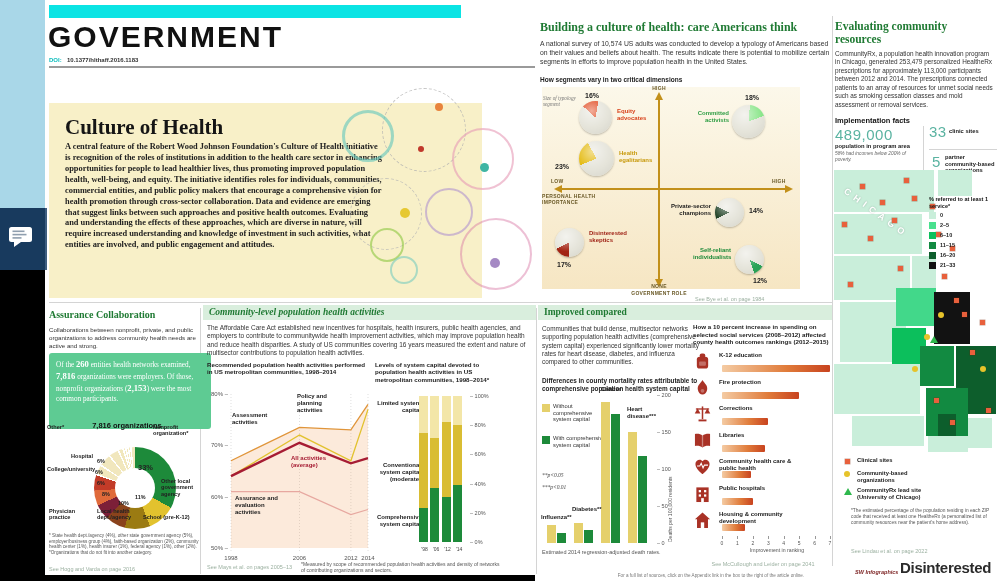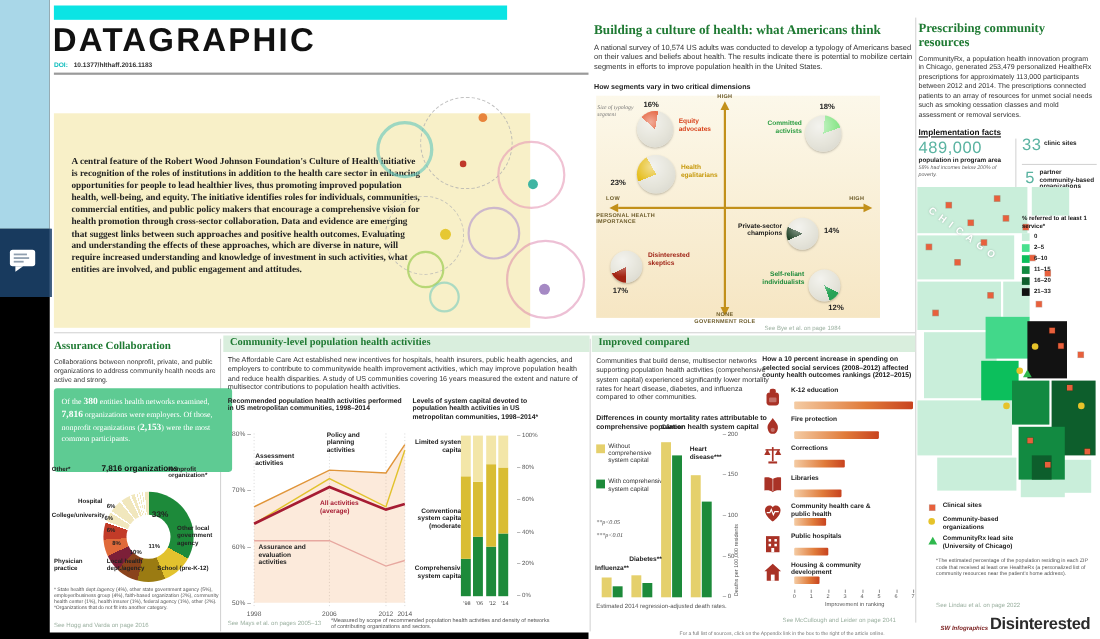--- a/index.html
+++ b/index.html
@@ -87,45 +87,46 @@
   .chi{position:absolute;color:#fff;font-weight:bold;font-size:9px;letter-spacing:5px;transform:rotate(36deg);transform-origin:left top;text-shadow:0 0 2px rgba(0,0,0,.25);}
 </style>
 </head>
 <body>
 
 <div class="screen">
 
   <div class="page">
 
     <div class="abs cyanbar"></div>
-    <div class="abs kicker">DATAGRAPHIC</div>
+    <div class="abs kicker">GOVERNMENT</div>
     <div class="abs doi" style="left:4px;color:#0bbcbc;">DOI:</div>
     <div class="abs doi" style="left:22px;color:#333;">10.1377/hlthaff.2016.1183</div>
     <div class="abs rule" style="left:4px;top:66px;width:486px;"></div>
 
     <div class="abs cream" style="left:4px;top:103px;width:433px;height:195px;"></div>
+    <div class="abs culture-title" style="left:20px;top:115px;">Culture of Health</div>
     <div class="abs culture-body" style="left:20px;top:142px;width:318px;">A central feature of the Robert Wood Johnson Foundation's Culture of Health initiative is recognition of the roles of institutions in addition to the health care sector in enhancing opportunities for people to lead healthier lives, thus promoting improved population health, well-being, and equity. The initiative identifies roles for individuals, communities, commercial entities, and public policy makers that encourage a comprehensive vision for health promotion through cross-sector collaboration. Data and evidence are emerging that suggest links between such approaches and positive health outcomes. Evaluating and understanding the effects of these approaches, which are diverse in nature, will require increased understanding and knowledge of investment in such activities, what entities are involved, and public engagement and attitudes.</div>
 
     <div class="abs" style="left:287px;top:70px;width:205px;height:232px;">
       <div class="ring" style="left:50px;top:18px;width:82px;height:82px;border:1.5px dashed #b0b0b0;opacity:.75;"></div>
       <div class="ring" style="left:10px;top:40px;width:46px;height:46px;border:3px solid #6cc9bd;opacity:.65;"></div>
       <div class="ring" style="left:120px;top:58px;width:58px;height:58px;border:2px solid #e69ab5;opacity:.6;"></div>
       <div class="ring" style="left:93px;top:118px;width:44px;height:44px;border:2px solid #a98bd0;opacity:.55;"></div>
       <div class="ring" style="left:18px;top:108px;width:70px;height:70px;border:1.5px dashed #b5b5b5;opacity:.7;"></div>
       <div class="ring" style="left:128px;top:148px;width:68px;height:68px;border:2.5px solid #d773a2;opacity:.45;"></div>
       <div class="ring" style="left:38px;top:158px;width:30px;height:30px;border:2px solid #8cc63f;opacity:.6;"></div>
       <div class="ring" style="left:58px;top:186px;width:24px;height:24px;border:2px solid #6cc9bd;opacity:.55;"></div>
       <div class="ring" style="left:68px;top:138px;width:10px;height:10px;background:#e6c832;"></div>
       <div class="ring" style="left:148px;top:93px;width:9px;height:9px;background:#3fb5a3;"></div>
       <div class="ring" style="left:103px;top:33px;width:8px;height:8px;background:#e8843c;"></div>
       <div class="ring" style="left:86px;top:76px;width:6px;height:6px;background:#c0392b;"></div>
       <div class="ring" style="left:158px;top:188px;width:10px;height:10px;background:#8e6bb5;opacity:.8;"></div>
     </div>
 
-    <div class="abs hgreen" style="left:495px;top:20px;font-size:12px;">Building a culture of health: what Americans think</div>
+    <div class="abs hgreen" style="left:495px;top:20px;font-size:12px;">Building a culture of health: care Americans think</div>
     <div class="abs body-sm" style="left:495px;top:39px;width:292px;font-size:6.8px;line-height:1.35;">A national survey of 10,574 US adults was conducted to develop a typology of Americans based on their values and beliefs about health. The results indicate there is potential to mobilize certain segments in efforts to improve population health in the United States.</div>
     <div class="abs bold" style="left:495px;top:76px;font-size:6.5px;color:#222;">How segments vary in two critical dimensions</div>
     <div class="abs qbox" style="left:497px;top:87px;width:258px;height:202px;"></div>
 
     <div class="abs gold" style="left:613px;top:99px;width:2px;height:181px;"></div>
     <div class="abs gold" style="left:517px;top:188px;width:224px;height:2px;"></div>
     <div class="abs arr" style="left:610px;top:92px;border-left:4px solid transparent;border-right:4px solid transparent;border-bottom:8px solid #c2901a;"></div>
     <div class="abs arr" style="left:610px;top:279px;border-left:4px solid transparent;border-right:4px solid transparent;border-top:8px solid #c2901a;"></div>
     <div class="abs arr" style="left:509px;top:185px;border-top:4px solid transparent;border-bottom:4px solid transparent;border-right:8px solid #c2901a;"></div>
     <div class="abs arr" style="left:740px;top:185px;border-top:4px solid transparent;border-bottom:4px solid transparent;border-left:8px solid #c2901a;"></div>
@@ -153,23 +154,23 @@
     <span class="tname" style="left: 572px; top: 108px; width: 42px; color: rgb(216, 67, 28);">Equity advocates</span>
     <span class="tname" style="left: 646px; top: 110px; width: 38px; text-align: right; color: rgb(47, 158, 68);">Committed activists</span>
     <span class="tname" style="left: 574px; top: 150px; width: 42px; color: rgb(199, 153, 11);">Health egalitarians</span>
     <span class="tname" style="left: 620px; top: 203px; width: 46px; text-align: right; color: rgb(26, 26, 26);">Private-sector champions</span>
     <span class="tname" style="left: 648px; top: 247px; width: 38px; text-align: right; color: rgb(29, 138, 58);">Self-reliant individualists</span>
     <span class="tname" style="left: 544px; top: 230px; width: 44px; color: rgb(156, 28, 16);">Disinterested skeptics</span>
 
     <div class="abs" style="left:498px;top:96px;width:34px;font-size:5.2px;font-style:italic;color:#777;font-family:'Liberation Serif',serif;line-height:1.15;">Size of typology segment</div>
     <div class="abs cite" style="left:650px;top:296px;">See Bye et al. on page 1984</div>
 
-    <div class="abs hgreen" style="left:790px;top:20px;width:150px;font-size:11.5px;line-height:1.1;">Prescribing community resources</div>
+    <div class="abs hgreen" style="left:790px;top:20px;width:150px;font-size:11.5px;line-height:1.1;">Evaluating community resources</div>
     <div class="abs body-sm" style="left:790px;top:50px;width:160px;font-size:6.4px;line-height:1.32;">CommunityRx, a population health innovation program in Chicago, generated 253,479 personalized HealtheRx prescriptions for approximately 113,000 participants between 2012 and 2014. The prescriptions connected patients to an array of resources for unmet social needs such as smoking cessation classes and mold assessment or removal services.</div>
-    <div class="abs bold" style="left:790px;top:116px;font-size:7.5px;color:#111;text-decoration:underline;">Implementation facts</div>
+    <div class="abs bold" style="left:790px;top:116px;font-size:7.5px;color:#111;">Implementation facts</div>
 
     <div class="abs bignum" style="left:790px;top:126px;">489,000</div>
     <div class="abs factlab" style="left:790px;top:143px;width:90px;">population in program area</div>
     <div class="abs" style="left:790px;top:151px;width:82px;font-size:4.8px;font-style:italic;color:#666;line-height:1.2;">58% had incomes below 200% of poverty.</div>
     <div class="divider" style="left:878px;top:126px;width:1px;height:46px;"></div>
     <div class="abs bignum" style="left:884px;top:123px;">33</div>
     <div class="abs factlab" style="left:904px;top:128px;width:32px;">clinic sites</div>
     <div class="divider" style="left:884px;top:149px;width:68px;height:1px;"></div>
     <div class="abs bignum" style="left:887px;top:153px;">5</div>
     <div class="abs factlab" style="left:900px;top:154px;width:52px;">partner community-based organizations</div>
@@ -259,21 +260,21 @@
     <div class="abs fnote" style="left:806px;top:508px;width:145px;font-size:4.8px;line-height:1.25;">*The estimated percentage of the population residing in each ZIP code that received at least one HealtheRx (a personalized list of community resources near the patient's home address).</div>
     <div class="abs cite" style="left:806px;top:548px;">See Lindau et al. on page 2022</div>
 
     <div class="divider" style="left:4px;top:302px;width:783px;height:1px;"></div>
     <div class="divider" style="left:155px;top:308px;width:1px;height:266px;"></div>
     <div class="divider" style="left:491px;top:308px;width:1px;height:266px;"></div>
     <div class="divider" style="left:787px;top:16px;width:1px;height:550px;"></div>
 
     <div class="abs hgreen" style="left:4px;top:309px;font-size:10px;">Assurance Collaboration</div>
     <div class="abs body-sm" style="left:4px;top:326px;width:148px;font-size:6.2px;line-height:1.3;">Collaborations between nonprofit, private, and public organizations to address community health needs are active and strong.</div>
-    <div class="abs greenbox" style="left:4px;top:353px;width:148px;height:64px;" id="greenbox-text"><span>Of the </span><span class="gbb">380</span><span> entities health networks examined, </span><span class="gbb">7,816</span><span> organizations were employers. Of those, nonprofit organizations (</span><span class="gbb">2,153</span><span>) were the most common participants.</span></div>
+    <div class="abs greenbox" style="left:4px;top:353px;width:148px;height:64px;" id="greenbox-text"><span>Of the </span><span class="gbb">260</span><span> entities health networks examined, </span><span class="gbb">7,816</span><span> organizations were employers. Of those, nonprofit organizations (</span><span class="gbb">2,153</span><span>) were the most common participants.</span></div>
     <div class="abs bold" style="left:22px;top:421px;width:120px;font-size:7.5px;text-align:center;color:#111;">7,816 organizations</div>
 
     <div class="donut" id="orgDonut" style="left: 49px; top: 447px; width: 82px; height: 82px; background: conic-gradient(rgb(29, 138, 58) 0%, rgb(29, 138, 58) 33%, rgb(226, 194, 46) 33%, rgb(226, 194, 46) 44%, rgb(155, 123, 18) 44%, rgb(155, 123, 18) 54%, rgb(138, 67, 28) 54%, rgb(138, 67, 28) 62%, rgb(124, 31, 56) 62%, rgb(124, 31, 56) 68%, rgb(224, 106, 58) 68%, rgb(224, 106, 58) 74%, rgb(194, 59, 40) 74%, rgb(194, 59, 40) 80%, rgb(255, 255, 255) 80%, rgb(255, 255, 255) 80.7%, rgb(241, 231, 189) 80.7%, rgb(241, 231, 189) 84%, rgb(255, 255, 255) 84%, rgb(255, 255, 255) 84.7%, rgb(241, 231, 189) 84.7%, rgb(241, 231, 189) 89%, rgb(255, 255, 255) 89%, rgb(255, 255, 255) 89.7%, rgb(241, 231, 189) 89.7%, rgb(241, 231, 189) 93%, rgb(255, 255, 255) 93%, rgb(255, 255, 255) 93.7%, rgb(241, 231, 189) 93.7%, rgb(241, 231, 189) 95%, rgb(255, 255, 255) 95%, rgb(255, 255, 255) 95.7%, rgb(241, 231, 189) 95.7%, rgb(241, 231, 189) 96%, rgb(255, 255, 255) 96%, rgb(255, 255, 255) 96.7%, rgb(241, 231, 189) 96.7%, rgb(241, 231, 189) 97%, rgb(255, 255, 255) 97%, rgb(255, 255, 255) 97.7%, rgb(241, 231, 189) 97.7%, rgb(241, 231, 189) 98%, rgb(255, 255, 255) 98%, rgb(255, 255, 255) 98.7%, rgb(241, 231, 189) 98.7%, rgb(241, 231, 189) 100%);">
       <div class="hole"></div>
     </div>
     <span class="dpct pct" style="left:93px;top:463px;font-size:7.5px;">33</span>
     <span class="dpct pct" style="left:90px;top:494px;">11</span>
     <span class="dpct pct" style="left:73px;top:500px;">10</span>
     <span class="dpct pct" style="left:57px;top:491px;">8</span>
     <span class="dpct pct" style="left:52px;top:480px;">6</span>
@@ -286,21 +287,21 @@
     <span class="dlab" style="left:2px;top:466px;width:40px;text-align:right;">College/university</span>
     <span class="dlab" style="left:4px;top:508px;width:34px;">Physician practice</span>
     <span class="dlab" style="left:52px;top:508px;width:44px;">Local health dept./agency</span>
     <span class="dlab" style="left:116px;top:478px;width:38px;">Other local government agency</span>
     <span class="dlab" style="left:98px;top:514px;width:56px;">School (pre-K-12)</span>
 
     <div class="abs fnote" style="left:4px;top:533px;width:150px;font-size:4.6px;line-height:1.22;">* State health dept./agency (4%), other state government agency (5%), employer/business group (4%), faith-based organization (2%), community health center (1%), health insurer (1%), federal agency (1%), other (2%). *Organizations that do not fit into another category.</div>
     <div class="abs cite" style="left:4px;top:566px;">See Hogg and Varda on page 2016</div>
 
     <div class="abs secbar" style="left:158px;top:305px;width:333px;height:15px;"></div>
-    <div class="abs hgreen" style="left:164px;top:307px;font-size:9.5px;">Community-level population health activities</div>
+    <div class="abs hgreen" style="left:164px;top:307px;font-size:9.5px;font-style:italic;">Community-level population health activities</div>
     <div class="abs body-sm" style="left:162px;top:324px;width:324px;font-size:6.5px;line-height:1.3;">The Affordable Care Act established new incentives for hospitals, health insurers, public health agencies, and employers to contribute to communitywide health improvement activities, which may improve population health and reduce health disparities. A study of US communities covering 16 years measured the extent and nature of multisector contributions to population health activities.</div>
     <div class="abs bold" style="left:162px;top:361px;width:162px;font-size:6.2px;color:#222;line-height:1.2;">Recommended population health activities performed in US metropolitan communities, 1998–2014</div>
     <div class="abs bold" style="left:330px;top:361px;width:130px;font-size:6.2px;color:#222;line-height:1.2;">Levels of system capital devoted to population health activities in US metropolitan communities, 1998–2014*</div>
 
     <div class="abs" style="left:160px;top:386px;width:175px;height:180px;">
       <svg id="lineSvg" width="175" height="180">
           <line x1="26" y1="8" x2="26" y2="164.999" stroke="#c9c9c9" stroke-width="0.6" stroke-dasharray="1,2"></line>
           <line x1="94.5" y1="8" x2="94.5" y2="164.999" stroke="#c9c9c9" stroke-width="0.6" stroke-dasharray="1,2"></line>
           <line x1="145.875" y1="8" x2="145.875" y2="164.999" stroke="#c9c9c9" stroke-width="0.6" stroke-dasharray="1,2"></line>
           <line x1="163" y1="8" x2="163" y2="164.999" stroke="#c9c9c9" stroke-width="0.6" stroke-dasharray="1,2"></line>

